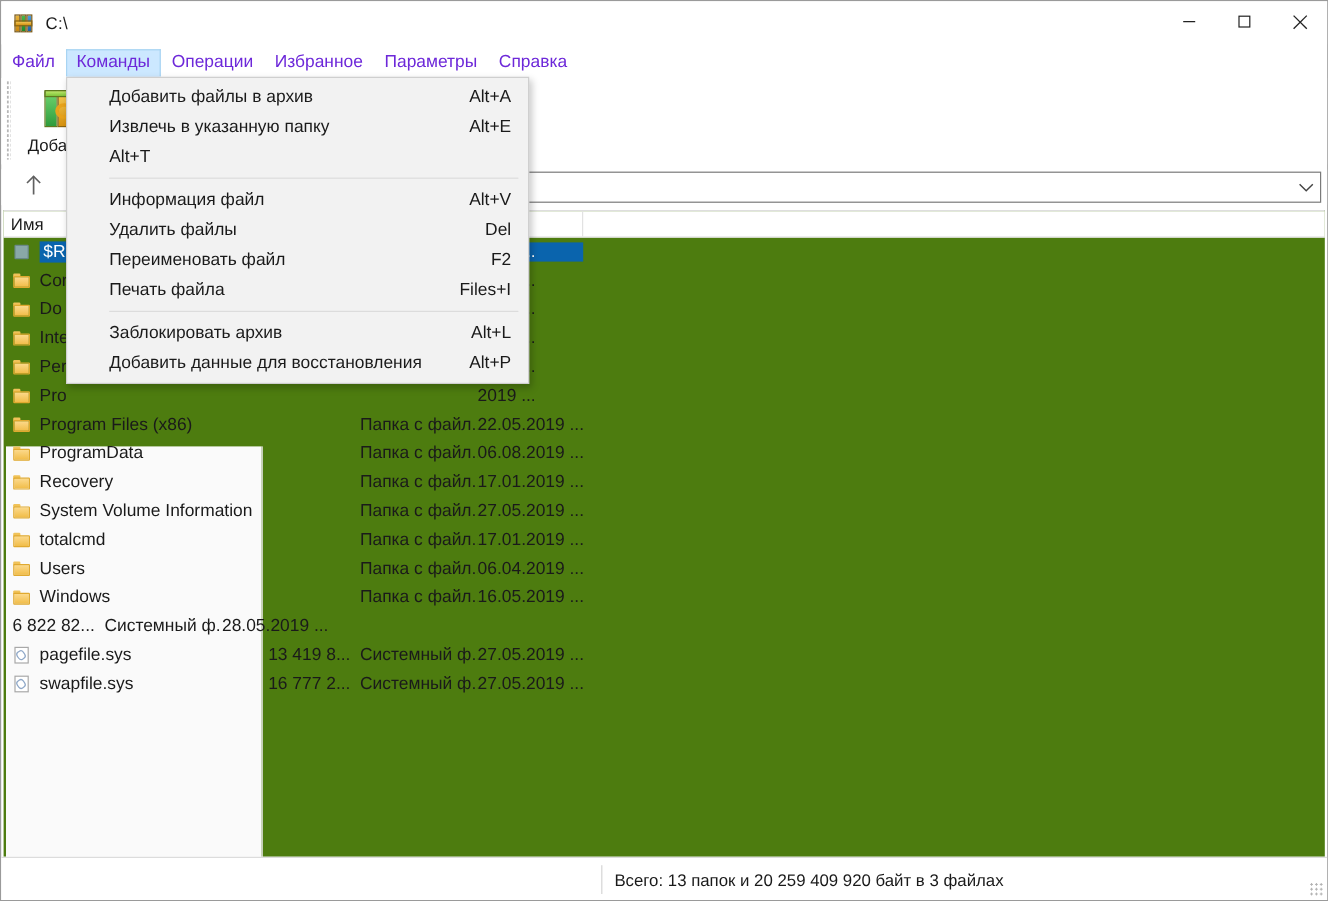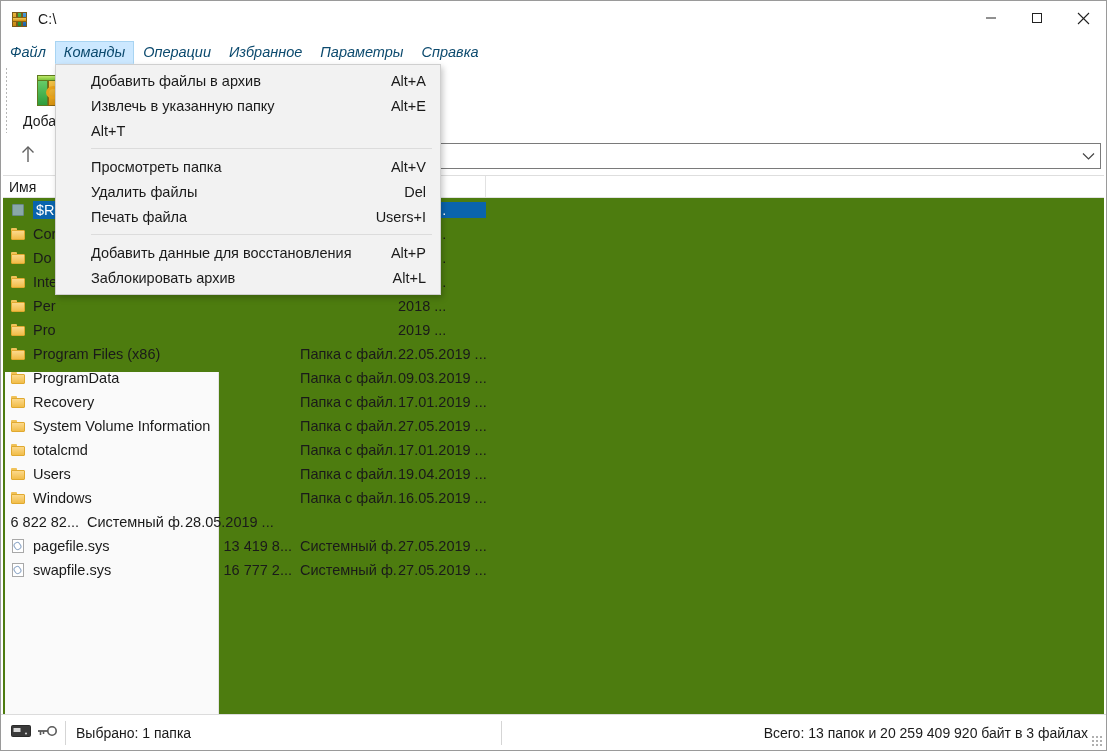--- a/index.html
+++ b/index.html
@@ -59,21 +59,21 @@
   
   .menubar {
     position: absolute; top: 40px; left: 0;
     width: 1105px; height: 23px;
     display: flex; align-items: stretch;
     font-size: 14.5px;
   }
   .menu-item {
     padding: 1px 9px 2px 9px;
     display: flex; align-items: center;
-    color: #0c4a6e; white-space: nowrap; font-style: italic;
+    color: #6d28d9; white-space: nowrap;
   }
   .menu-item.active {
     background: #cce8ff;
     border: 1px solid #a8d4f2;
     border-bottom: 1px solid #cce8ff;
     padding: 0px 8px 1px 8px;
   }
 
   
   .toolbar {
@@ -253,21 +253,21 @@
   }
   .sb-icons { display: flex; align-items: center; gap: 6px; padding: 0 8px 0 4px; }
   .sb-sep { width: 1px; height: 24px; background: #d5d5d5; }
   .sb-text {
     font-size: 14px; color: #1a1a1a; padding: 0 10px; white-space: nowrap;
   }
   .sb-right {
     position: absolute; left: 500px; top: 6px;
     width: 597px; height: 24px;
     border-left: 1px solid #d5d5d5;
-    display: flex; align-items: center; justify-content: flex-end;
+    display: flex; align-items: center;
   }
   .sb-grip {
     position: absolute; right: 3px; bottom: 3px;
     width: 12px; height: 12px;
     background-image: radial-gradient(circle, #b0b0b0 1px, transparent 1px);
     background-size: 4px 4px;
   }
 
   
   .dropdown {
@@ -511,21 +511,21 @@
         <div class="row">
           <div class="c-name">
             <span class="fico folder">
               <span class="tab"></span>
               <span class="body"></span>
             </span>
             <span class="nm">ProgramData</span>
           </div>
           <div class="c-size"></div>
           <div class="c-type">Папка с файл...</div>
-          <div class="c-mod">09.03.2019 ...</div>
+          <div class="c-mod">06.08.2019 ...</div>
         </div>
         <div class="row">
           <div class="c-name">
             <span class="fico folder">
               <span class="tab"></span>
               <span class="body"></span>
             </span>
             <span class="nm">Recovery</span>
           </div>
           <div class="c-size"></div>
@@ -559,21 +559,21 @@
         <div class="row">
           <div class="c-name">
             <span class="fico folder">
               <span class="tab"></span>
               <span class="body"></span>
             </span>
             <span class="nm">Users</span>
           </div>
           <div class="c-size"></div>
           <div class="c-type">Папка с файл...</div>
-          <div class="c-mod">19.04.2019 ...</div>
+          <div class="c-mod">06.04.2019 ...</div>
         </div>
         <div class="row">
           <div class="c-name">
             <span class="fico folder">
               <span class="tab"></span>
               <span class="body"></span>
             </span>
             <span class="nm">Windows</span>
           </div>
           <div class="c-size"></div>
@@ -619,63 +619,46 @@
       </div>
       <div class="dd-item">
         <span class="dd-label">Извлечь в указанную папку</span>
         <span class="dd-key">Alt+E</span>
       </div>
       <div class="dd-item">
         <span class="dd-key">Alt+T</span>
       </div>
       <div class="dd-sep"></div>
       <div class="dd-item">
-        <span class="dd-label">Просмотреть папка</span>
+        <span class="dd-label">Информация файл</span>
         <span class="dd-key">Alt+V</span>
       </div>
       <div class="dd-item">
         <span class="dd-label">Удалить файлы</span>
         <span class="dd-key">Del</span>
       </div>
       <div class="dd-item">
+        <span class="dd-label">Переименовать файл</span>
+        <span class="dd-key">F2</span>
+      </div>
+      <div class="dd-item">
         <span class="dd-label">Печать файла</span>
-        <span class="dd-key">Users+I</span>
+        <span class="dd-key">Files+I</span>
       </div>
       <div class="dd-sep"></div>
+      <div class="dd-item">
+        <span class="dd-label">Заблокировать архив</span>
+        <span class="dd-key">Alt+L</span>
+      </div>
       <div class="dd-item">
         <span class="dd-label">Добавить данные для восстановления</span>
         <span class="dd-key">Alt+P</span>
       </div>
-      <div class="dd-item">
-        <span class="dd-label">Заблокировать архив</span>
-        <span class="dd-key">Alt+L</span>
-      </div>
     </div>
 
   <div class="statusbar">
-    <div class="sb-left">
-      <span class="sb-icons">
-        <span>
-          <svg width="20" height="14" viewBox="0 0 20 14">
-            <rect x="0.5" y="1.5" width="19" height="11" rx="1" fill="#3a3a3a" stroke="#2a2a2a"></rect>
-            <rect x="2.5" y="4" width="7" height="4" fill="#d8d8d8"></rect>
-            <circle cx="15" cy="9.5" r="1.1" fill="#cfcfcf"></circle>
-          </svg>
-        </span>
-        <span>
-          <svg width="20" height="14" viewBox="0 0 20 14">
-            <circle cx="15" cy="7" r="4.2" fill="none" stroke="#5a5a5a" stroke-width="1.6"></circle>
-            <line x1="11" y1="7" x2="1" y2="7" stroke="#5a5a5a" stroke-width="1.8"></line>
-            <line x1="3.5" y1="7" x2="3.5" y2="11" stroke="#5a5a5a" stroke-width="1.6"></line>
-            <line x1="6.5" y1="7" x2="6.5" y2="10" stroke="#5a5a5a" stroke-width="1.6"></line>
-          </svg>
-        </span>
-      </span>
-      <span class="sb-sep"></span>
-      <span class="sb-text">Выбрано: 1 папка</span>
-    </div>
     <div class="sb-right">
       <span class="sb-text">Всего: 13 папок и 20 259 409 920 байт в 3 файлах</span>
     </div>
     <span class="sb-grip"></span>
   </div>
 
 </div>
 
 </body></html>

